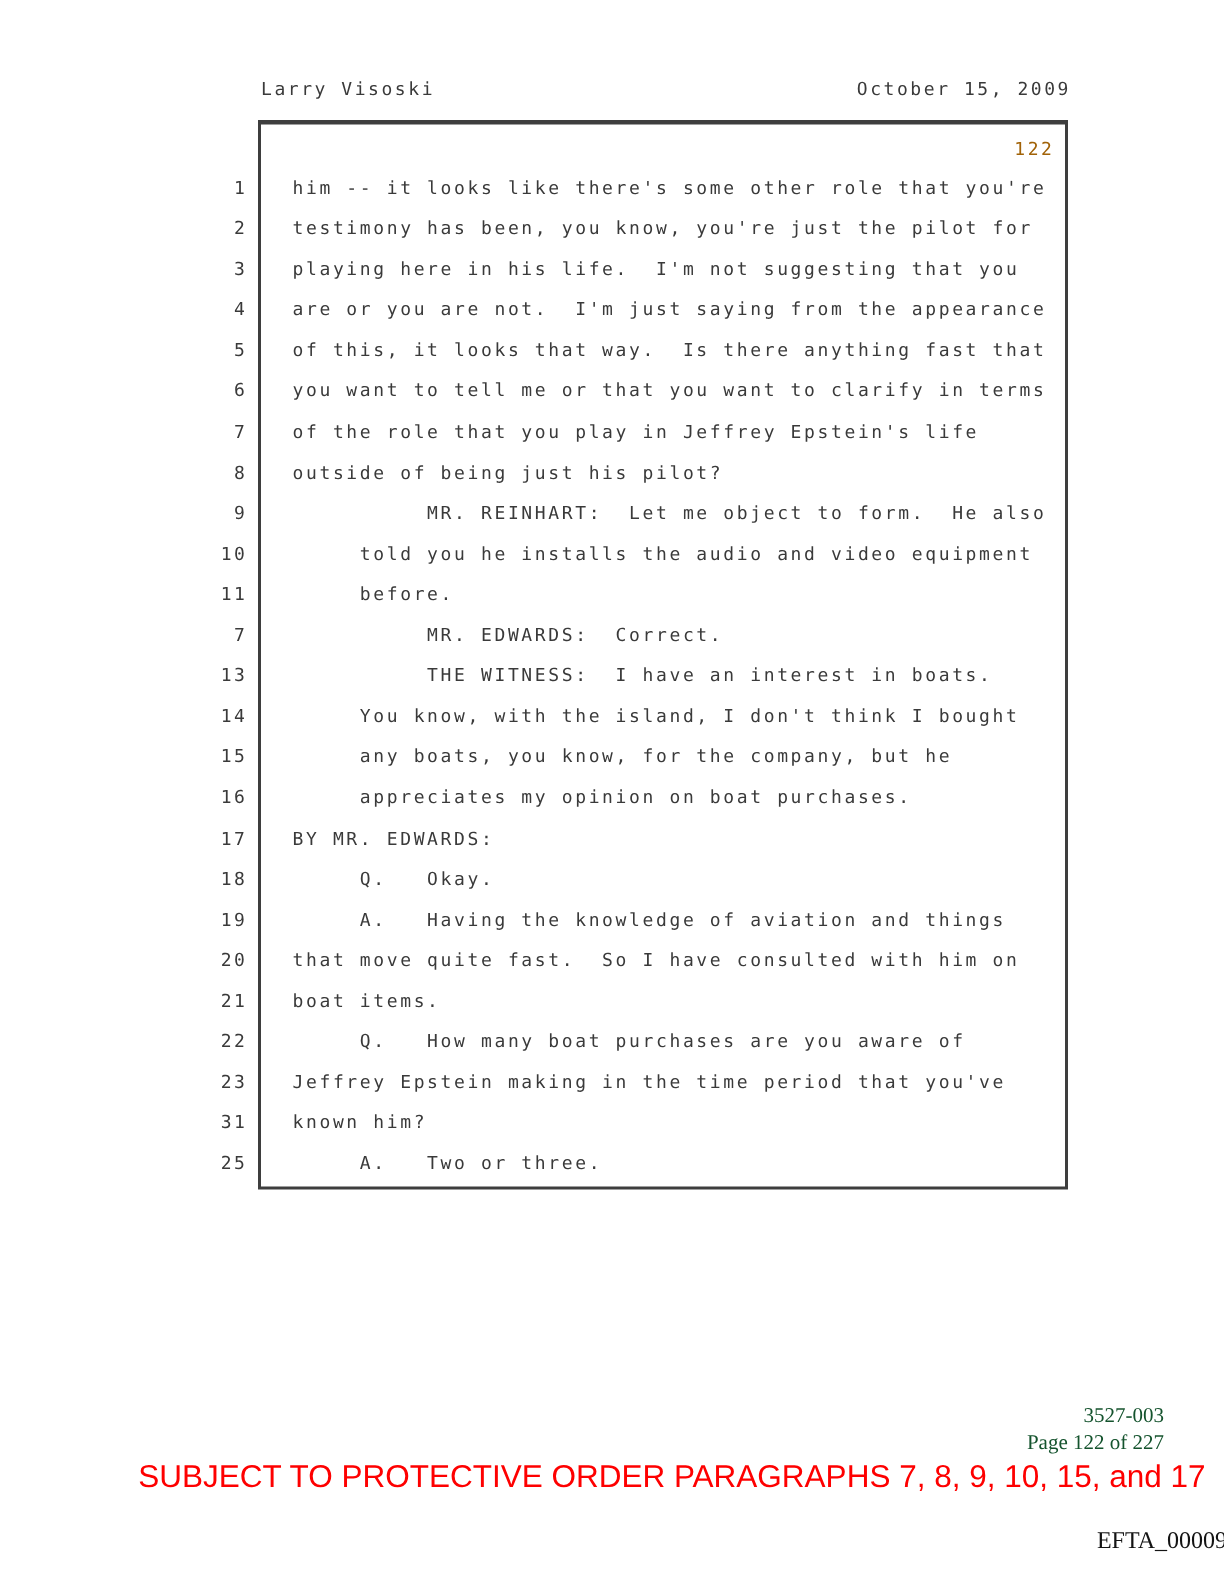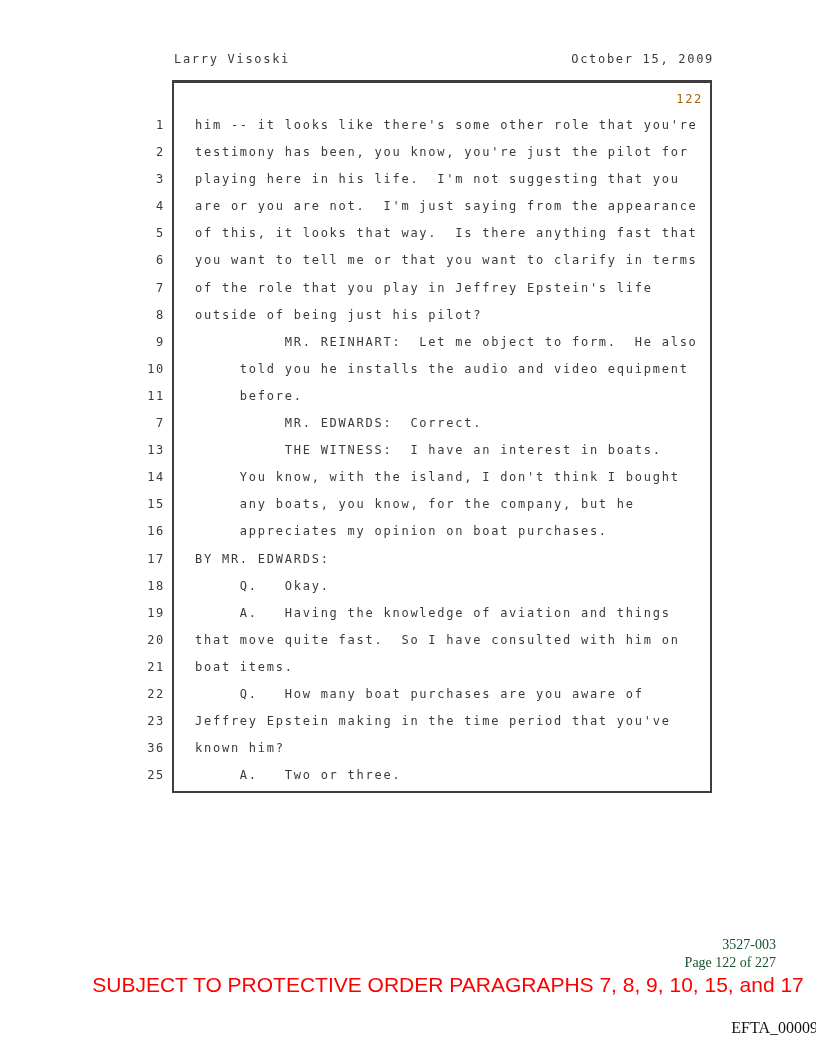--- a/index.html
+++ b/index.html
@@ -76,21 +76,21 @@
       <div class="num">14</div>
       <div class="num">15</div>
       <div class="num">16</div>
       <div class="num">17</div>
       <div class="num">18</div>
       <div class="num">19</div>
       <div class="num">20</div>
       <div class="num">21</div>
       <div class="num">22</div>
       <div class="num">23</div>
-      <div class="num">36</div>
+      <div class="num">31</div>
       <div class="num">25</div>
     </div>
 
   <div class="lines">
       <div class="line">him -- it looks like there's some other role that you're</div>
       <div class="line">testimony has been, you know, you're just the pilot for</div>
       <div class="line">playing here in his life.  I'm not suggesting that you</div>
       <div class="line">are or you are not.  I'm just saying from the appearance</div>
       <div class="line">of this, it looks that way.  Is there anything fast that</div>
       <div class="line">you want to tell me or that you want to clarify in terms</div>

